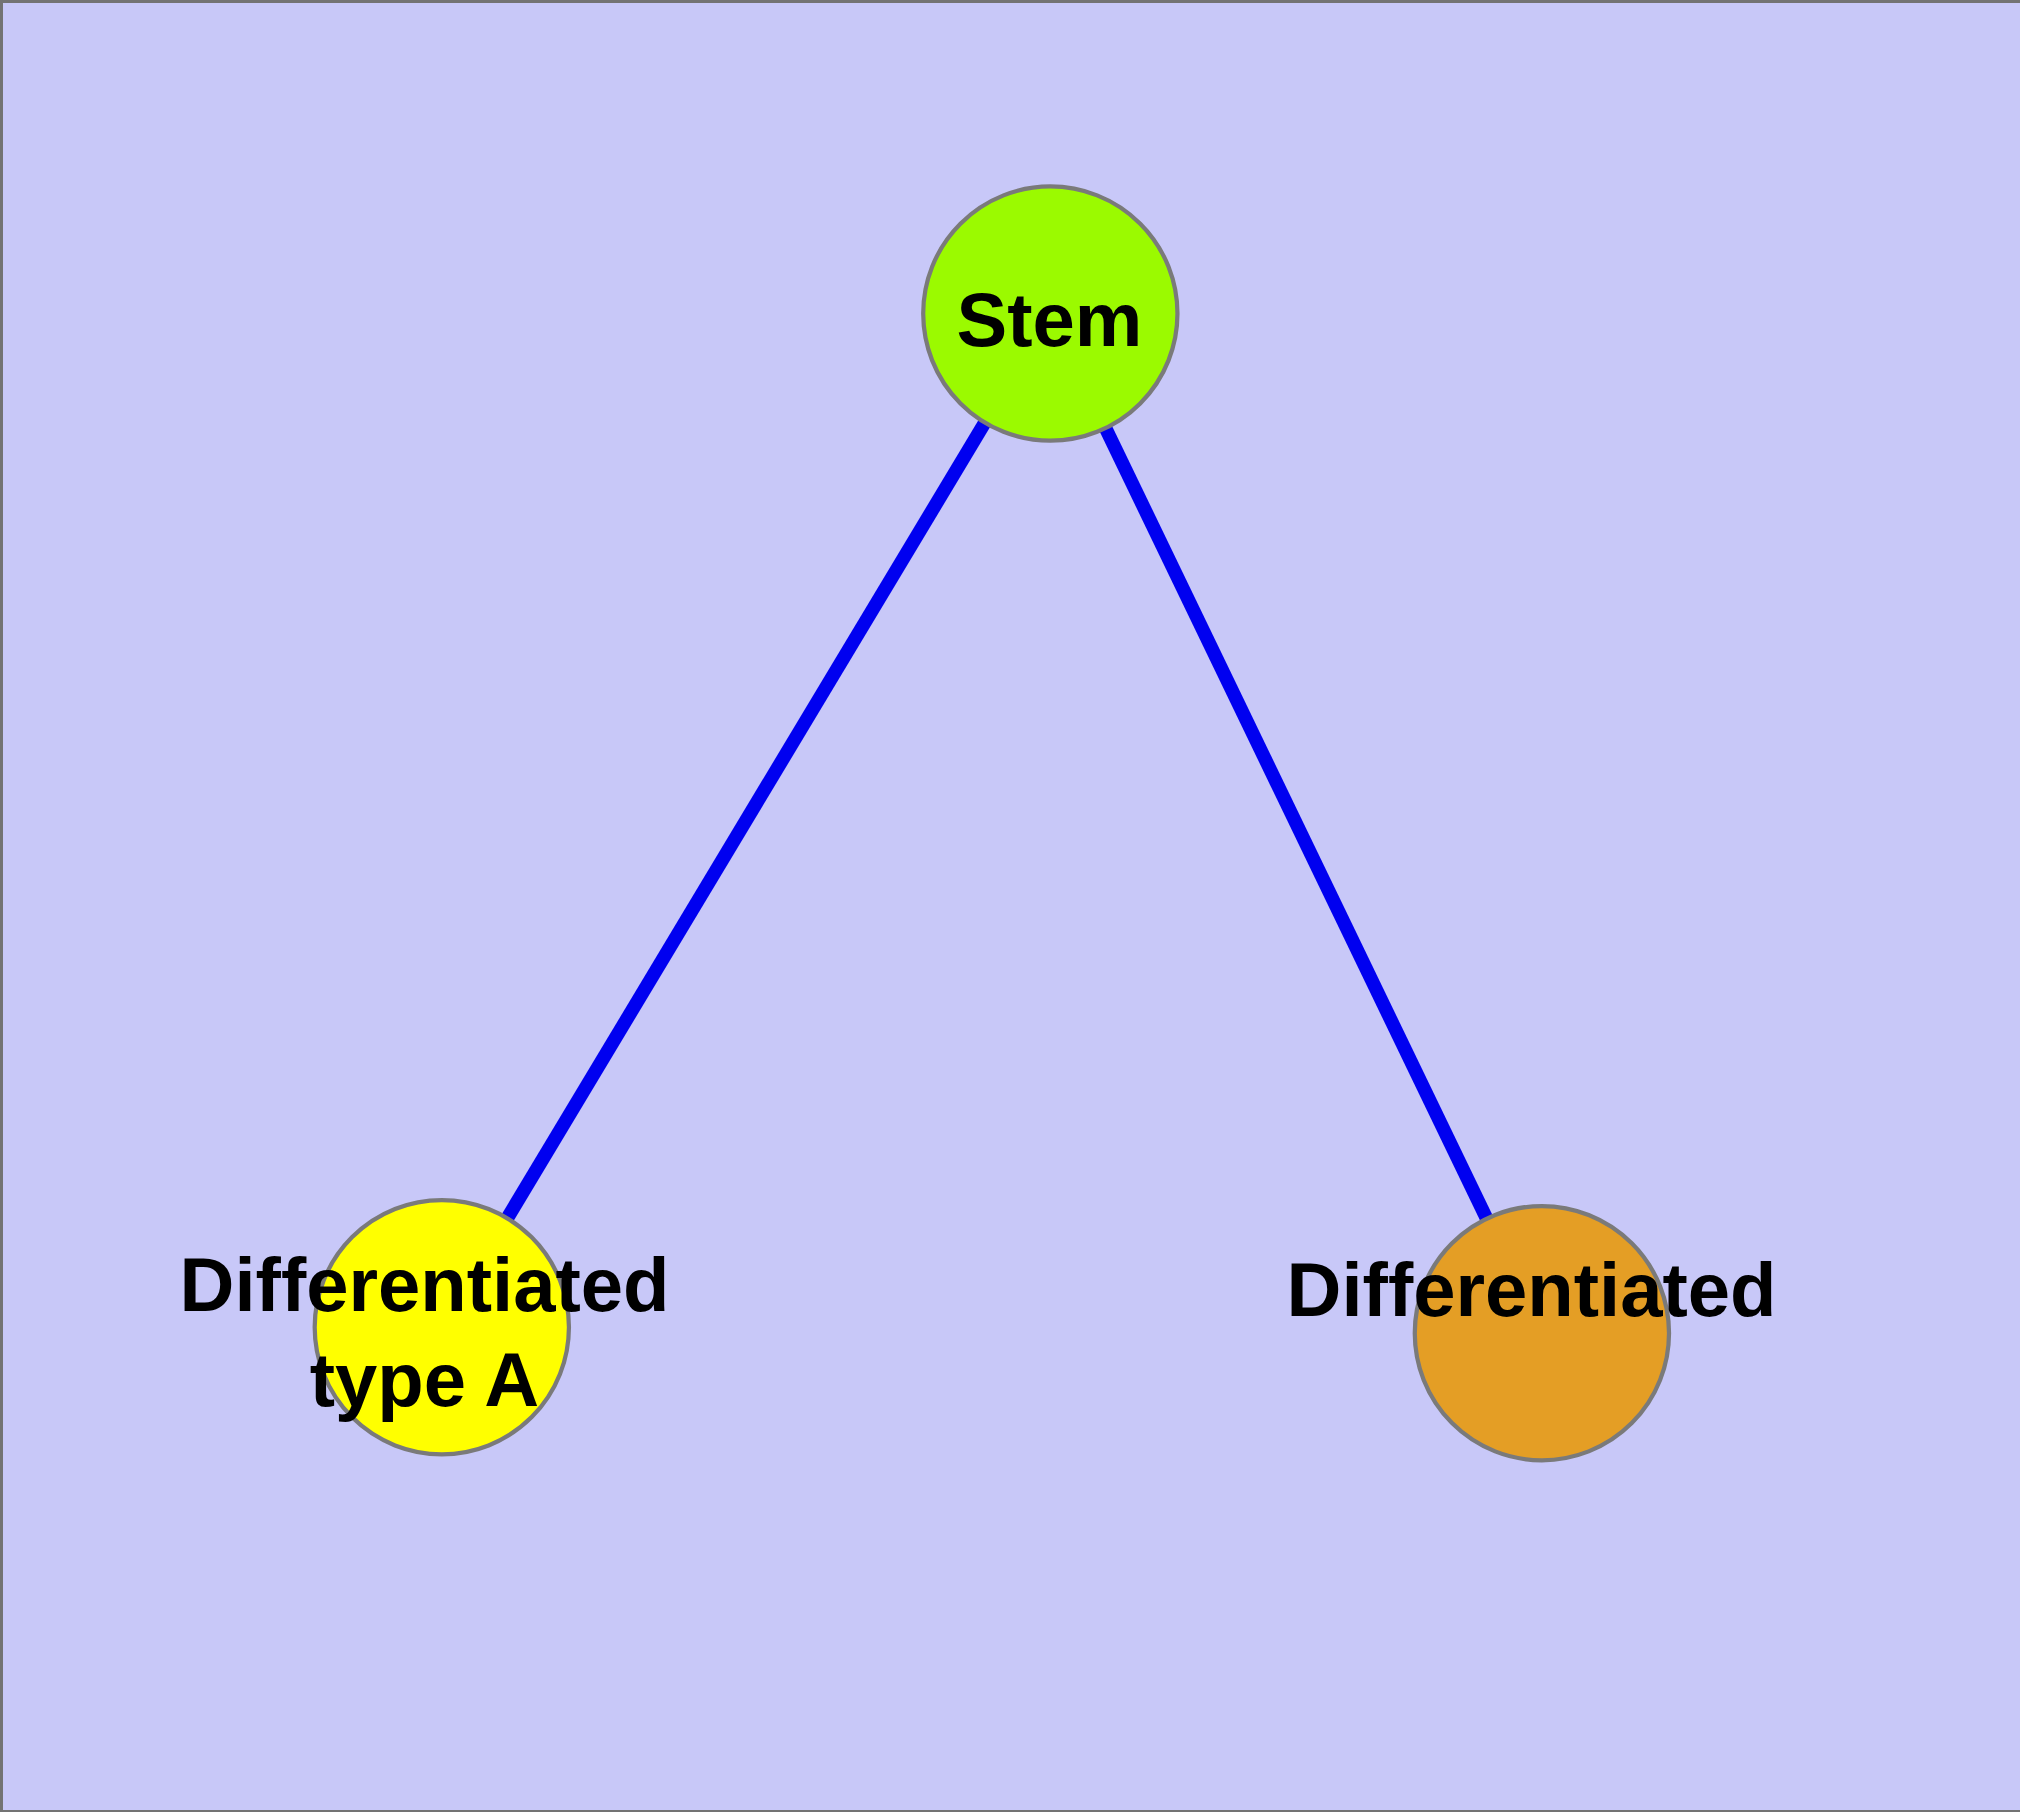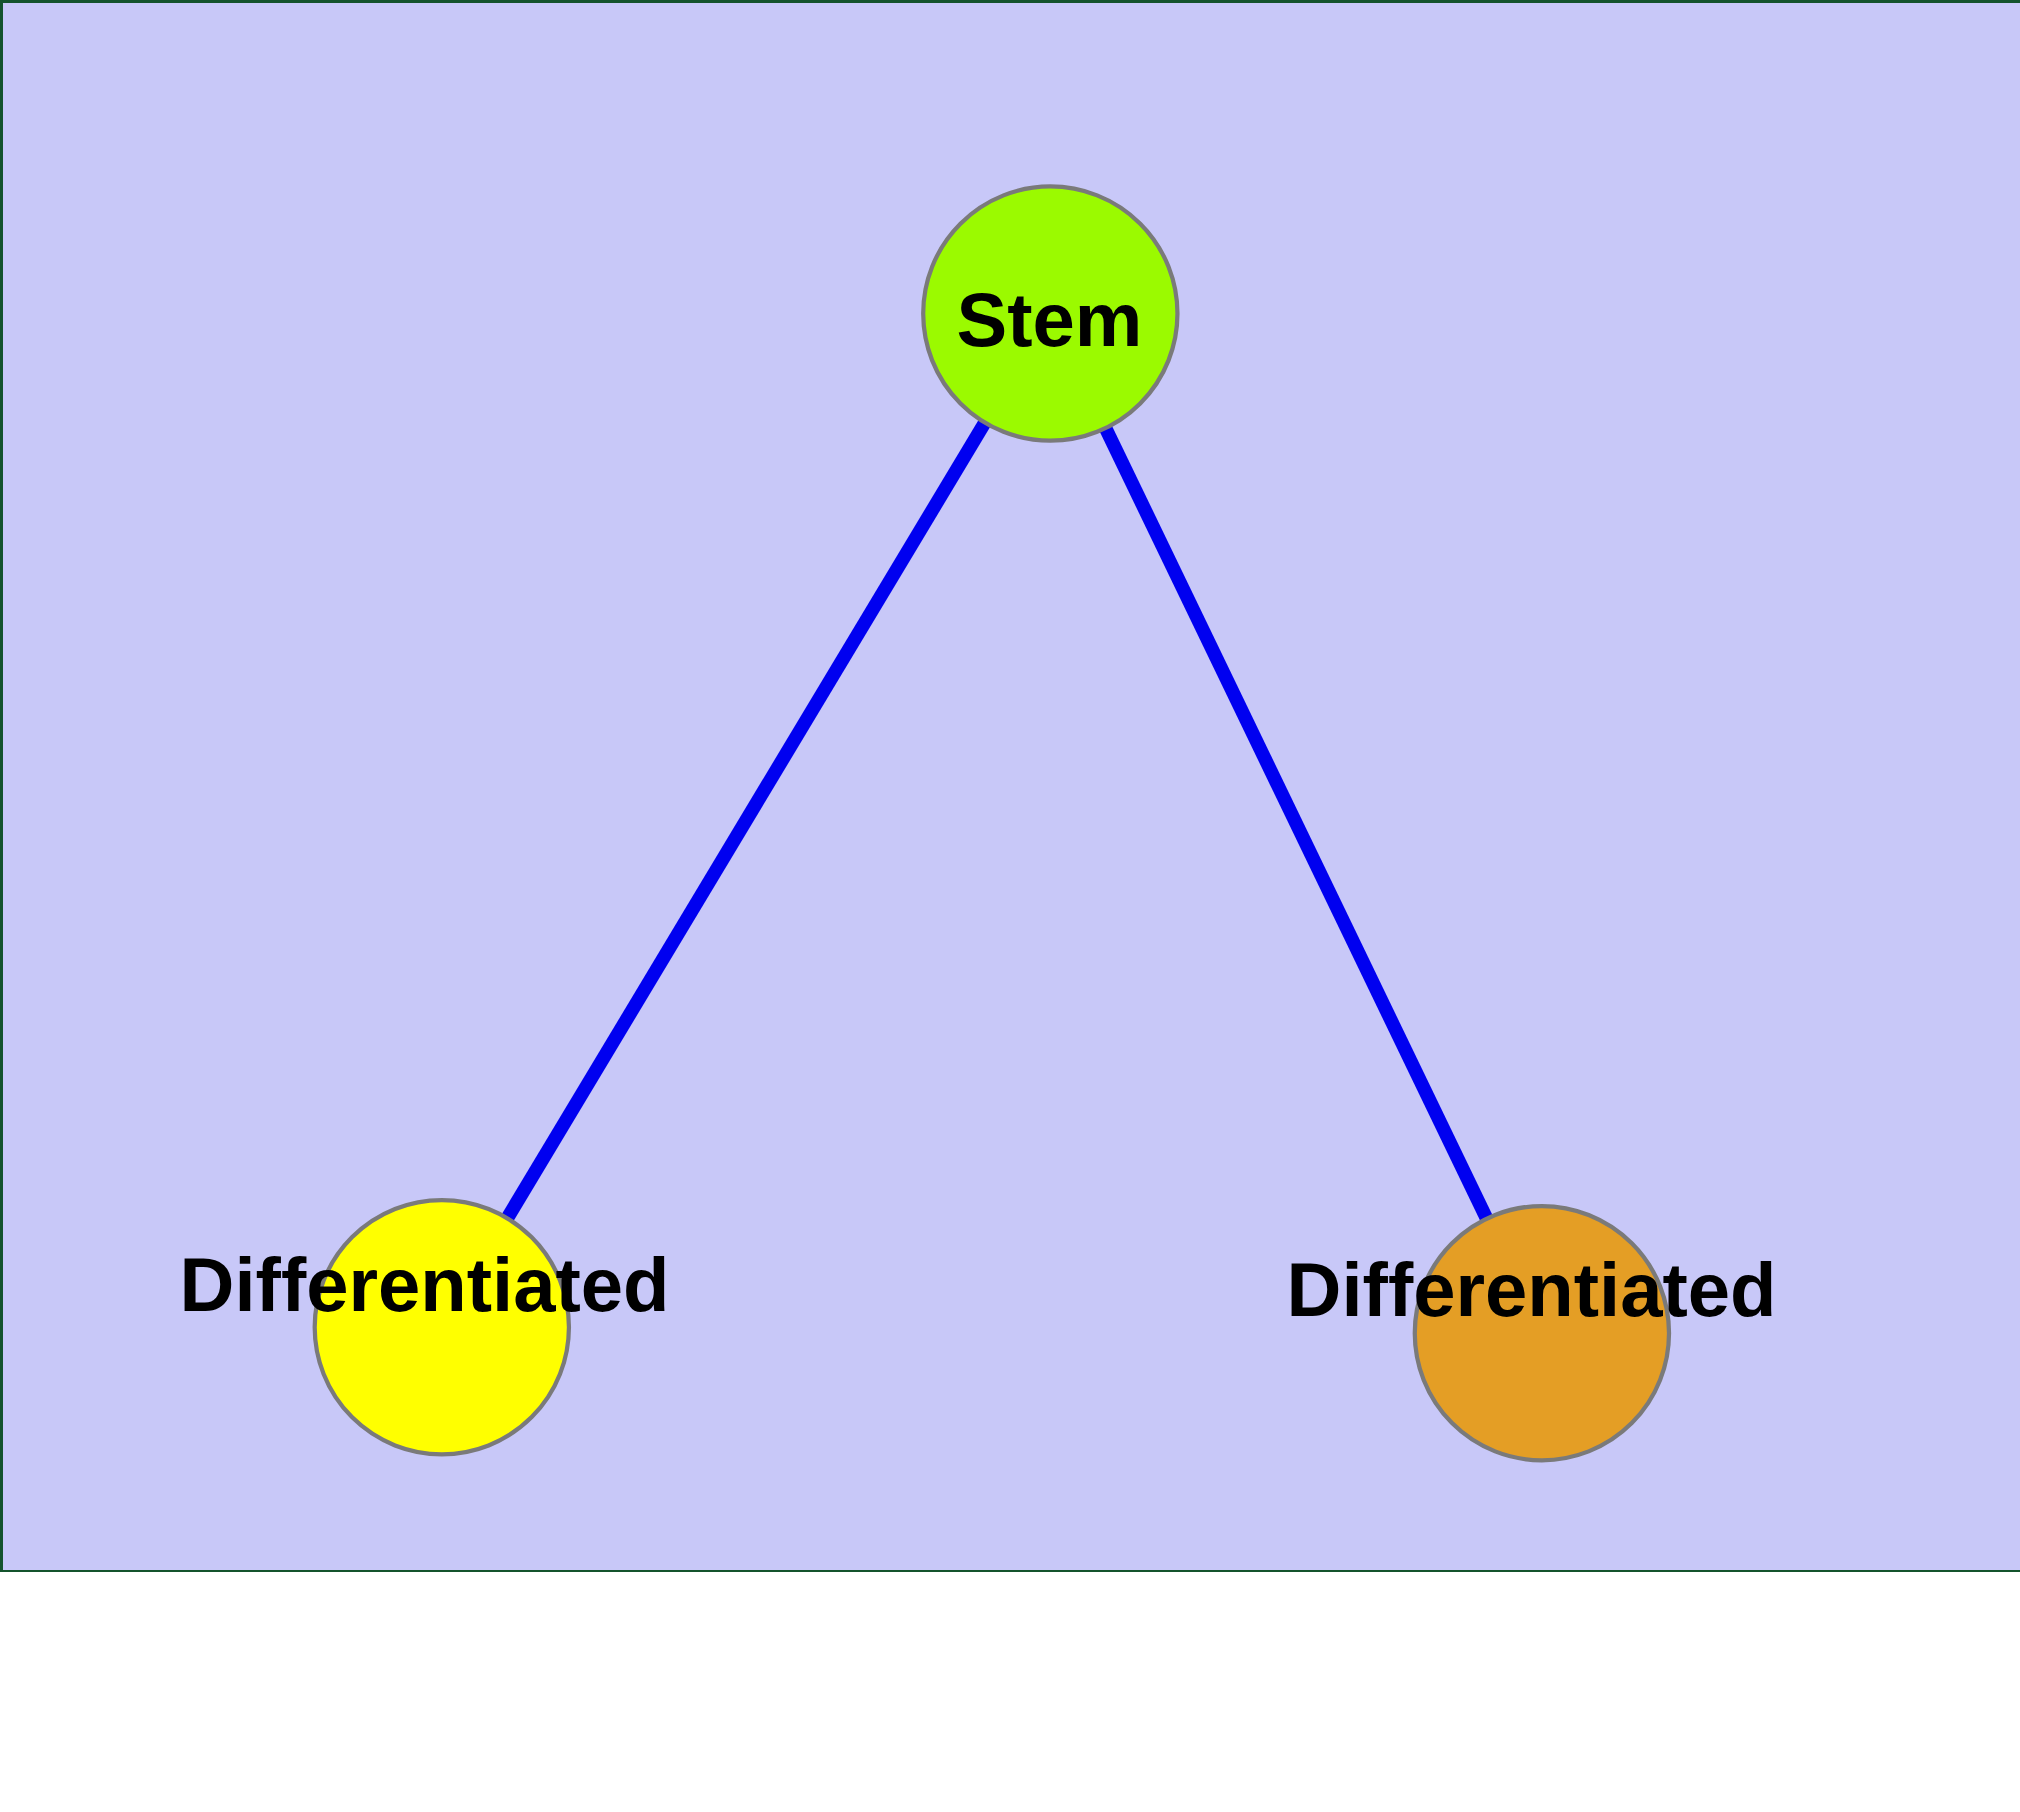--- a/index.html
+++ b/index.html
@@ -7,22 +7,22 @@
     padding: 0;
     background: #ffffff;
     width: 2021px;
     height: 1812px;
     overflow: hidden;
     font-family: "Liberation Sans", sans-serif;
   }
   .stage {
     position: relative;
     width: 2021px;
-    height: 1572px;
-    background: #14532d;
+    height: 1812px;
+    background: #737373;
   }
   .canvas {
     position: absolute;
     top: 3.4px;
     left: 2.5px;
     right: 0;
     bottom: 1.7px;
     background: var(--bg, #c8c8f8);
   }
   .graph-svg {
@@ -69,20 +69,21 @@
       <circle class="node-circle" cx="521" cy="1566" r="150" fill="#ffff00"></circle>
       <circle class="node-circle" cx="1819" cy="1573" r="150" fill="#e49e25"></circle>
     </svg>
 
     <div class="node-label" style="left:1047px; top:269px;">
       <div>Stem</div>
     </div>
 
     <div class="node-label" style="left:422px; top:1234px;">
       <div>Differentiated</div>
+      <div>type A</div>
     </div>
 
     <div class="node-label" style="left:1529px; top:1239px;">
       <div>Differentiated</div>
     </div>
 
   </div>
 </div>
 
 

